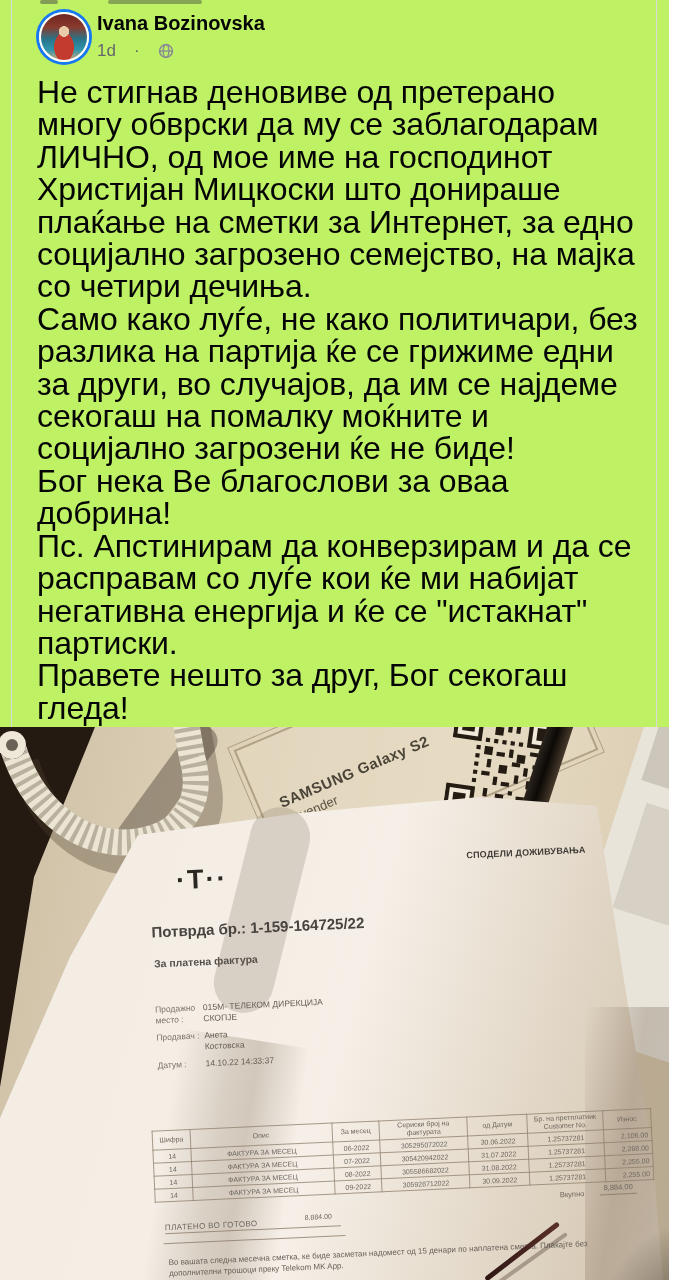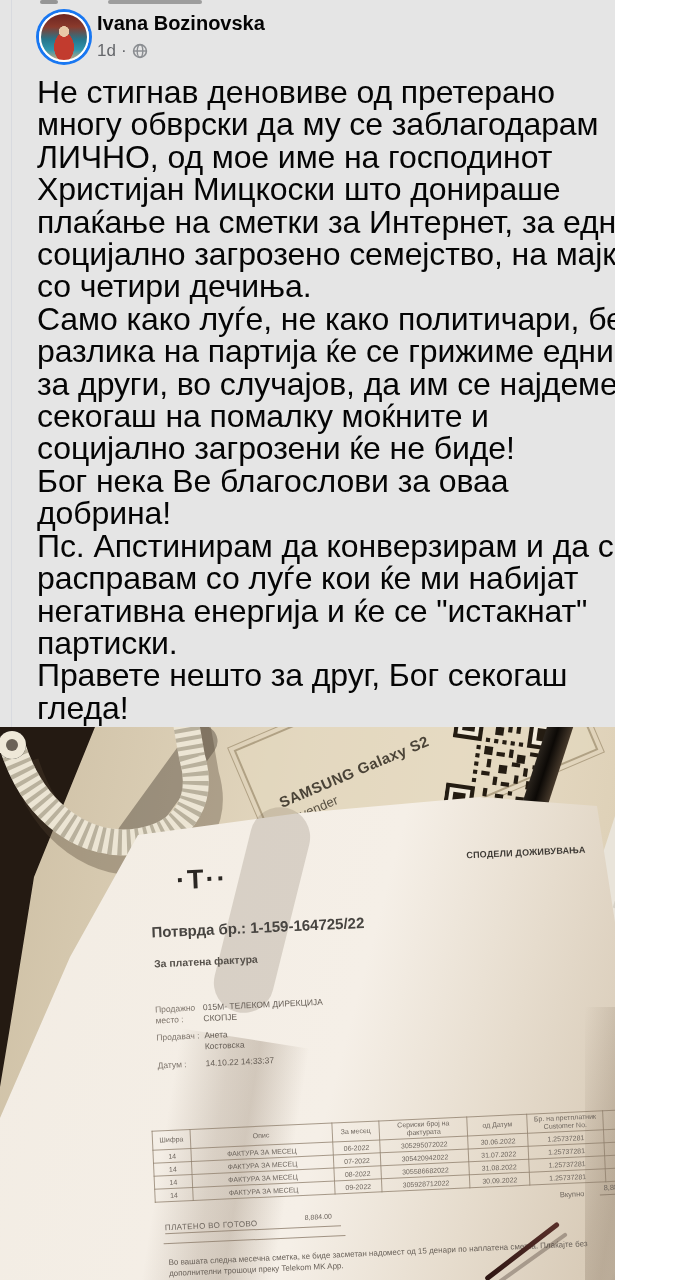--- a/index.html
+++ b/index.html
@@ -1,34 +1,34 @@
 <!DOCTYPE html>
 <html><head>
 <meta charset="utf-8">
 <style>
   html,body{margin:0;padding:0;background:#fff;}
-  #screen{position:relative;width:615px;height:1280px;background:#e5e5e5;overflow:hidden;
+  #screen{position:relative;width:669px;height:1280px;background:#bef264;overflow:hidden;
           font-family:"Liberation Sans",sans-serif;color:#050505;}
   .abs{position:absolute;}
 
   
   .card-border{position:absolute;top:0;width:1px;height:727px;background:#d8dadf;}
   .cb-left{left:11px;} .cb-right{left:656px;}
   .smudge{position:absolute;top:0;height:4px;border-radius:2px;background:#454545;}
 
   
   .avatar-wrap{position:absolute;left:36px;top:9px;width:56px;height:56px;border-radius:50%;}
   .avatar{position:absolute;left:3px;top:3px;width:46px;height:46px;border-radius:50%;
           border:2px solid #fff;box-shadow:0 0 0 3px #1877f2;
           background:
             radial-gradient(circle at 50% 38%, #e8c9a8 0 14%, rgba(0,0,0,0) 15%),
             radial-gradient(ellipse at 50% 72%, #c23b2e 0 30%, rgba(0,0,0,0) 31%),
             linear-gradient(180deg,#6d2420 0%,#8a3a2c 28%,#27758a 55%,#2e95ad 78%,#cda87c 100%);}
   .author{position:absolute;left:97px;top:12px;font-size:20px;font-weight:700;color:#050505;}
-  .meta{position:absolute;left:97px;top:41px;font-size:17px;color:#65676b;display:flex;align-items:center;gap:5px;}
+  .meta{position:absolute;left:97px;top:41px;font-size:17px;color:#65676b;display:flex;align-items:center;gap:18px;}
   .meta svg{display:block;}
 
   
   .post-text{position:absolute;left:37px;top:76px;width:606px;height:650px;overflow:hidden;
              font-size:32px;line-height:32.4px;letter-spacing:-0.1px;color:#050505;white-space:pre-line;}
 
   
   .photo{position:absolute;left:0;top:727px;width:677px;height:553px;overflow:hidden;
          background:linear-gradient(100deg,#cdbfa4 0%,#e3d7bf 40%,#e8dcc6 60%,#d6c8ac 100%);}
   .photo .abs{position:absolute;}

